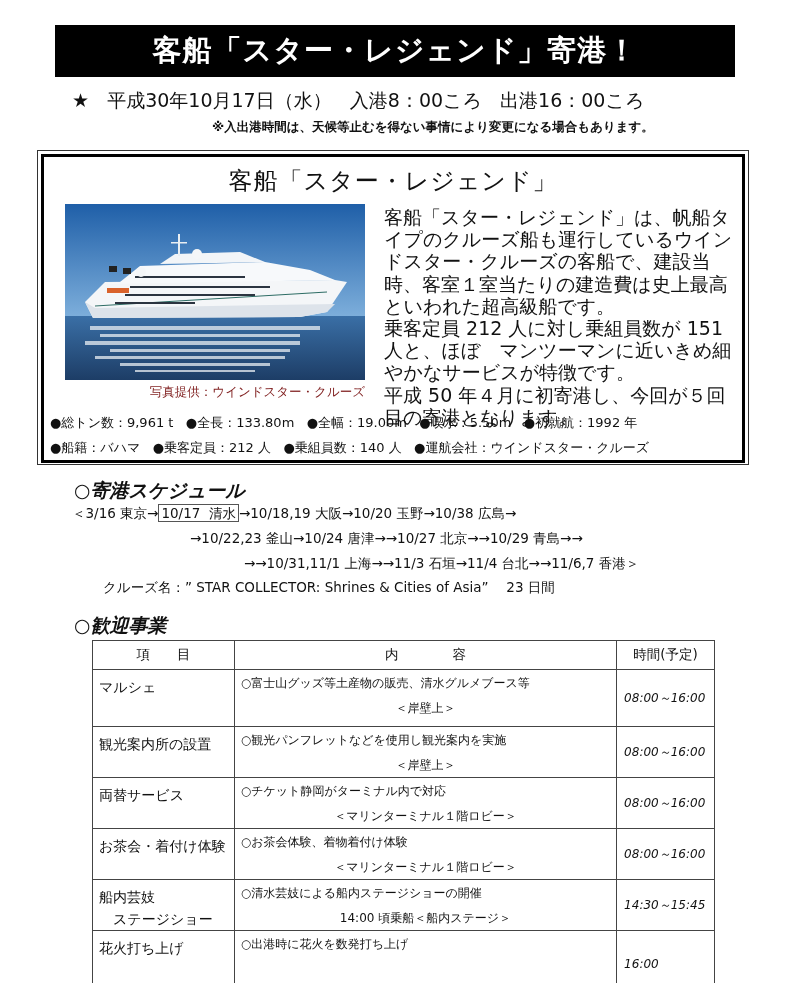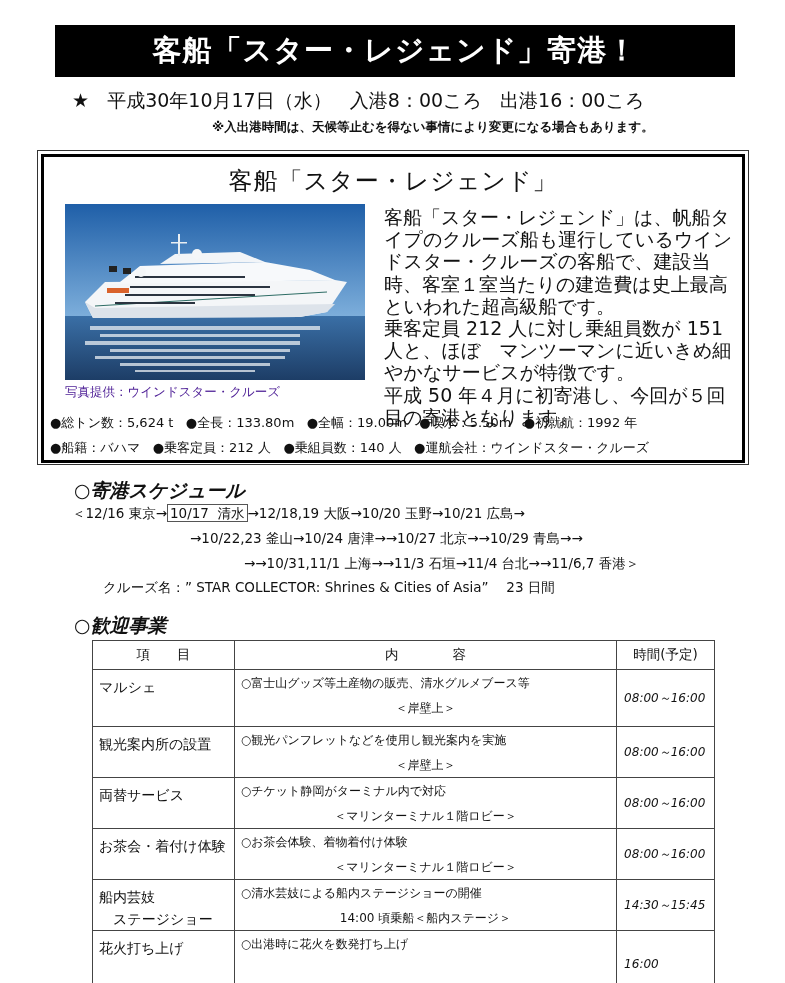--- a/index.html
+++ b/index.html
@@ -17,21 +17,21 @@
 
   
   .info-outer { left:37px; top:150px; width:710px; height:313px;
                 border:1px solid #333; }
   .info-inner { left:41px; top:154px; width:698px; height:303px;
                 border:3px solid #000; }
   .box-title { left:41px; top:165px; width:704px; text-align:center; font-size:24px; letter-spacing:1px; }
 
   .photo { left:65px; top:204px; width:300px; height:176px; overflow:hidden; }
   .photo svg { display:block; }
-  .photo-caption { left:65px; top:384px; width:300px; text-align:left; font-size:12.5px; color:#4c1d95;
+  .photo-caption { left:65px; top:384px; width:300px; text-align:right; font-size:12.5px; color:#7f1d1d;
                    font-family:"DejaVu Serif", serif; }
 
   .desc { left:384px; top:206px; width:356px; font-size:19px; line-height:22.2px; }
   .desc p { margin:0; }
 
   .specs { left:50px; top:410px; width:700px; font-size:13px; line-height:25px; white-space:pre; }
 
   
   .section-heading { font-size:19px; font-weight:bold; font-style:italic; }
 
@@ -115,24 +115,24 @@
   </svg>
 </div>
 <div class="abs photo-caption">写真提供：ウインドスター・クルーズ</div>
 
 <div class="abs desc">
   <p>客船「スター・レジェンド」は、帆船タイプのクルーズ船も運行しているウインドスター・クルーズの客船で、建設当時、客室１室当たりの建造費は史上最高といわれた超高級船です。</p>
   <p>乗客定員 212 人に対し乗組員数が 151 人と、ほぼ　マンツーマンに近いきめ細やかなサービスが特徴です。</p>
   <p>平成 50 年４月に初寄港し、今回が５回目の寄港となります。</p>
 </div>
 
-<div class="abs specs"><div><span>●総トン数：5,624 t</span>   <span>●全長：133.80m</span>   <span>●全幅：19.00m</span>   <span>●喫水：5.50m</span>   <span>●初就航：1992 年</span></div><div><span>●船籍：バハマ</span>   <span>●乗客定員：212 人</span>   <span>●乗組員数：140 人</span>   <span>●運航会社：ウインドスター・クルーズ</span></div></div>
+<div class="abs specs"><div><span>●総トン数：9,961 t</span>   <span>●全長：133.80m</span>   <span>●全幅：19.00m</span>   <span>●喫水：5.50m</span>   <span>●初就航：1992 年</span></div><div><span>●船籍：バハマ</span>   <span>●乗客定員：212 人</span>   <span>●乗組員数：140 人</span>   <span>●運航会社：ウインドスター・クルーズ</span></div></div>
 
 <div class="abs section-heading" style="left:74px; top:478px;">○寄港スケジュール</div>
-<div class="abs sched-line" style="left:72px; top:505px;"><span>＜12/16 東京→</span><span class="highlight-box">10/17  清水</span><span>→12/18,19 大阪→10/20 玉野→10/21 広島→</span></div>
+<div class="abs sched-line" style="left:72px; top:505px;"><span>＜3/16 東京→</span><span class="highlight-box">10/17  清水</span><span>→10/18,19 大阪→10/20 玉野→10/38 広島→</span></div>
 <div class="abs sched-line" style="left:190px; top:530px;">→10/22,23 釜山→10/24 唐津→→10/27 北京→→10/29 青島→→</div>
 <div class="abs sched-line" style="left:244px; top:555px;">→→10/31,11/1 上海→→11/3 石垣→11/4 台北→→11/6,7 香港＞</div>
 <div class="abs sched-line" style="left:103px; top:579px;">クルーズ名：” STAR COLLECTOR: Shrines &amp; Cities of Asia”　 23 日間</div>
 
 <div class="abs section-heading" style="left:74px; top:613px;">○歓迎事業</div>
 
 <table class="events">
   <colgroup>
       <col style="width:142px">
       <col style="width:383px">

